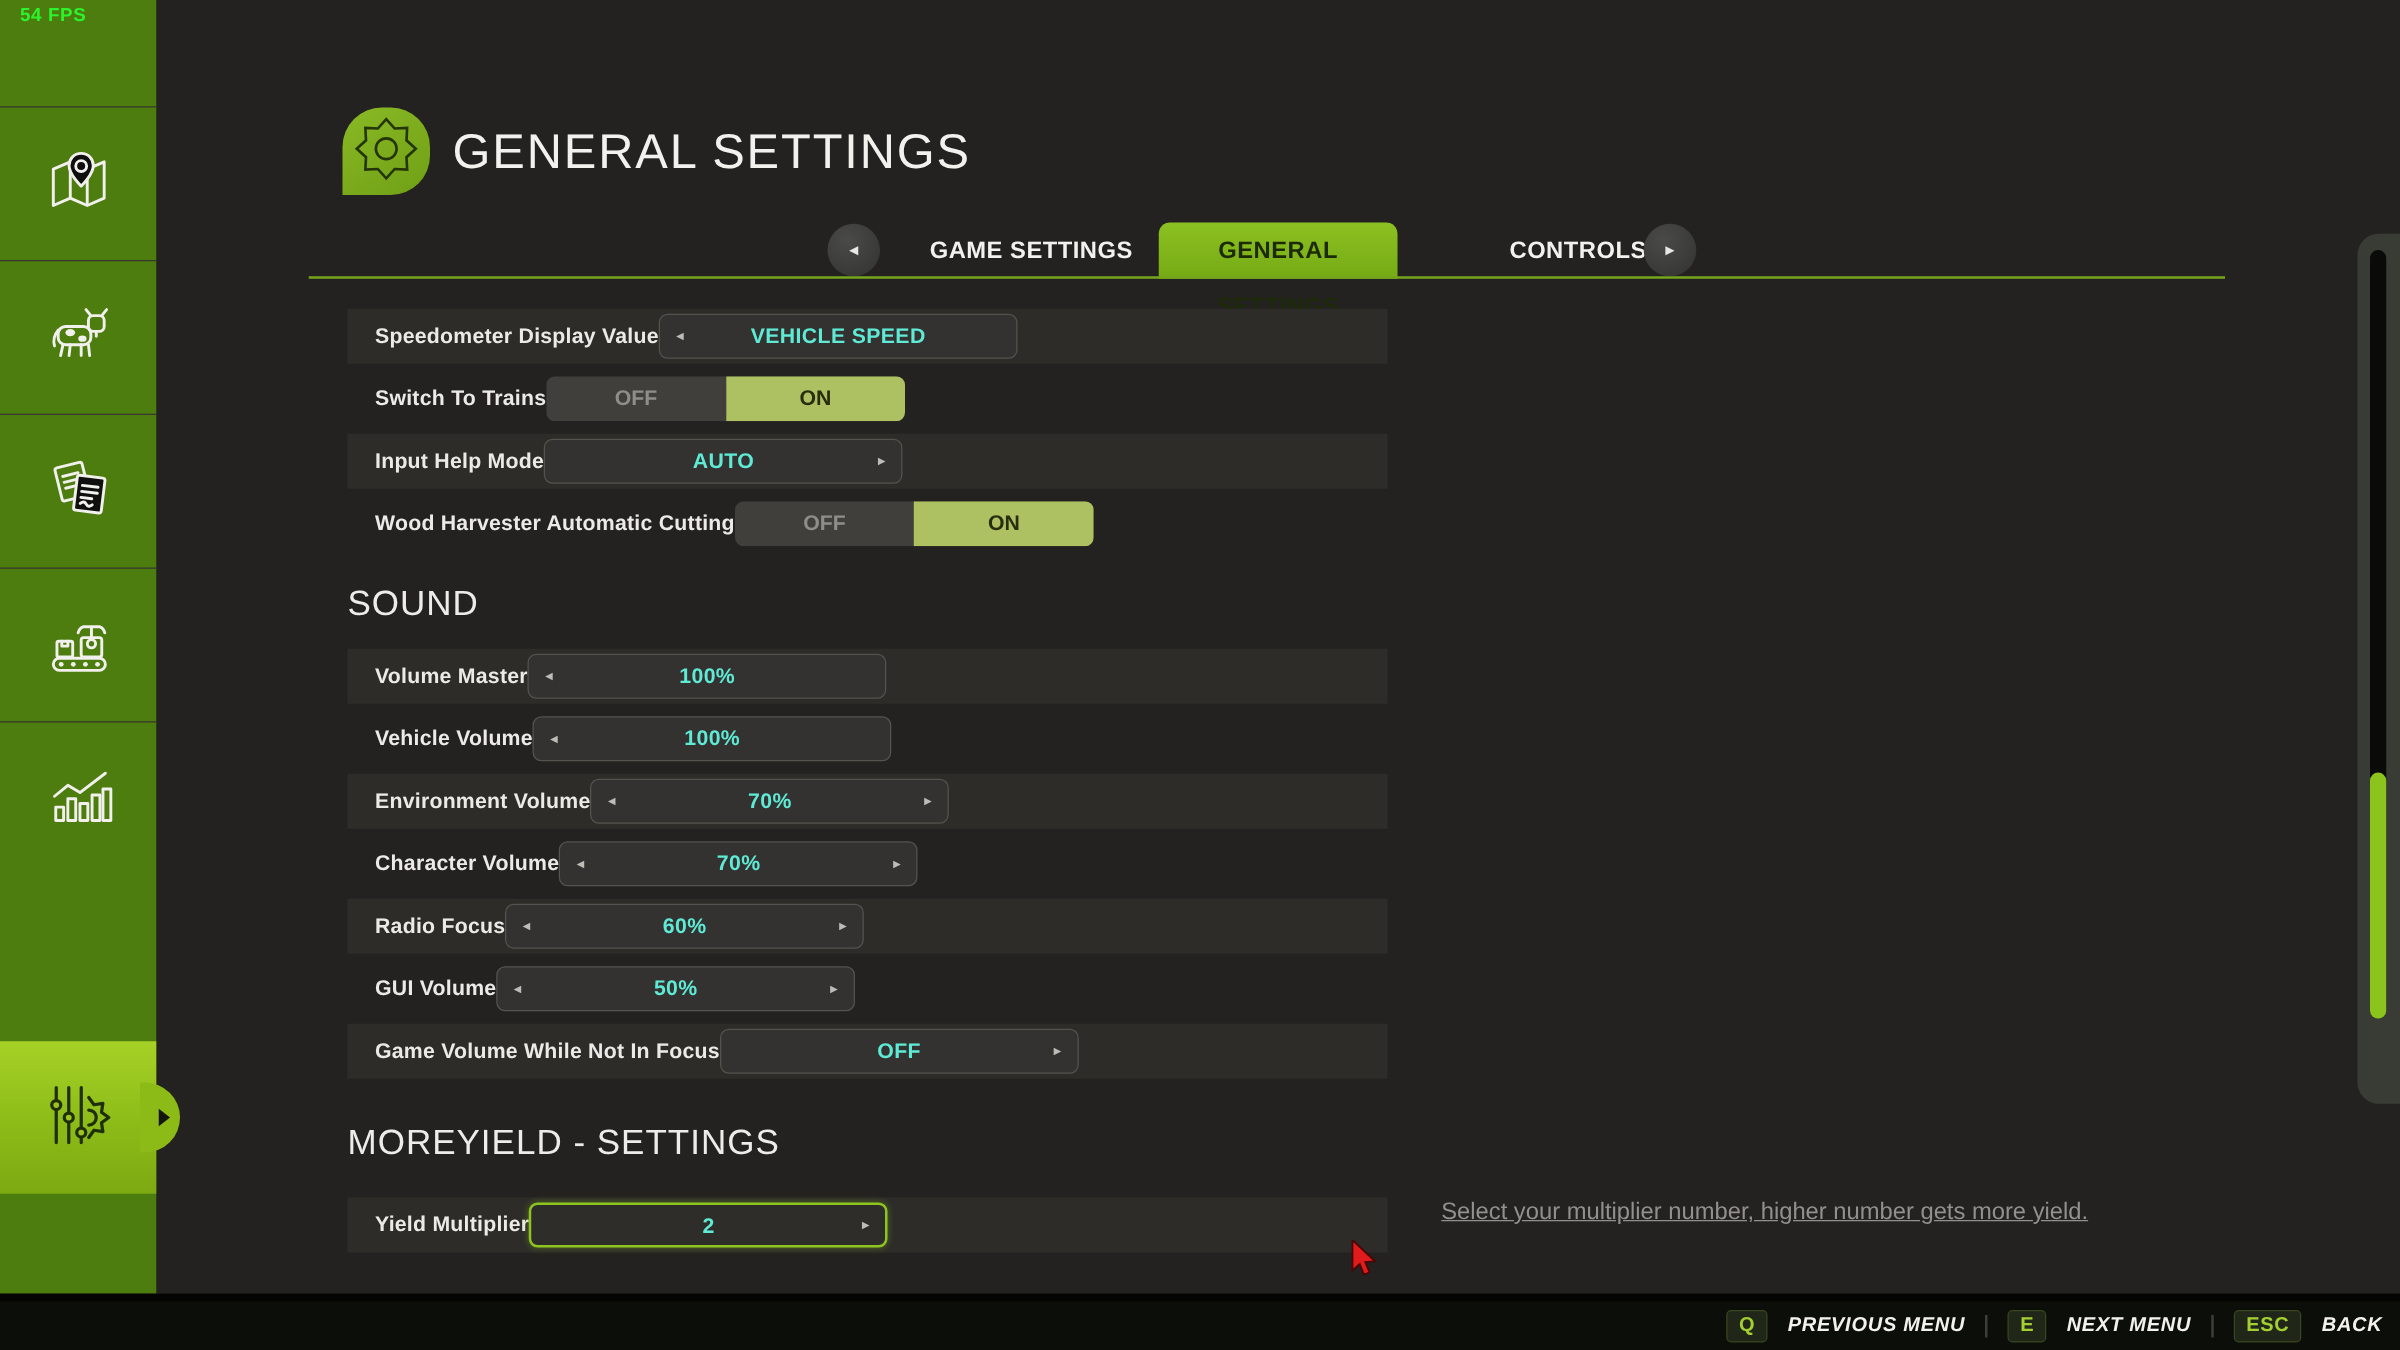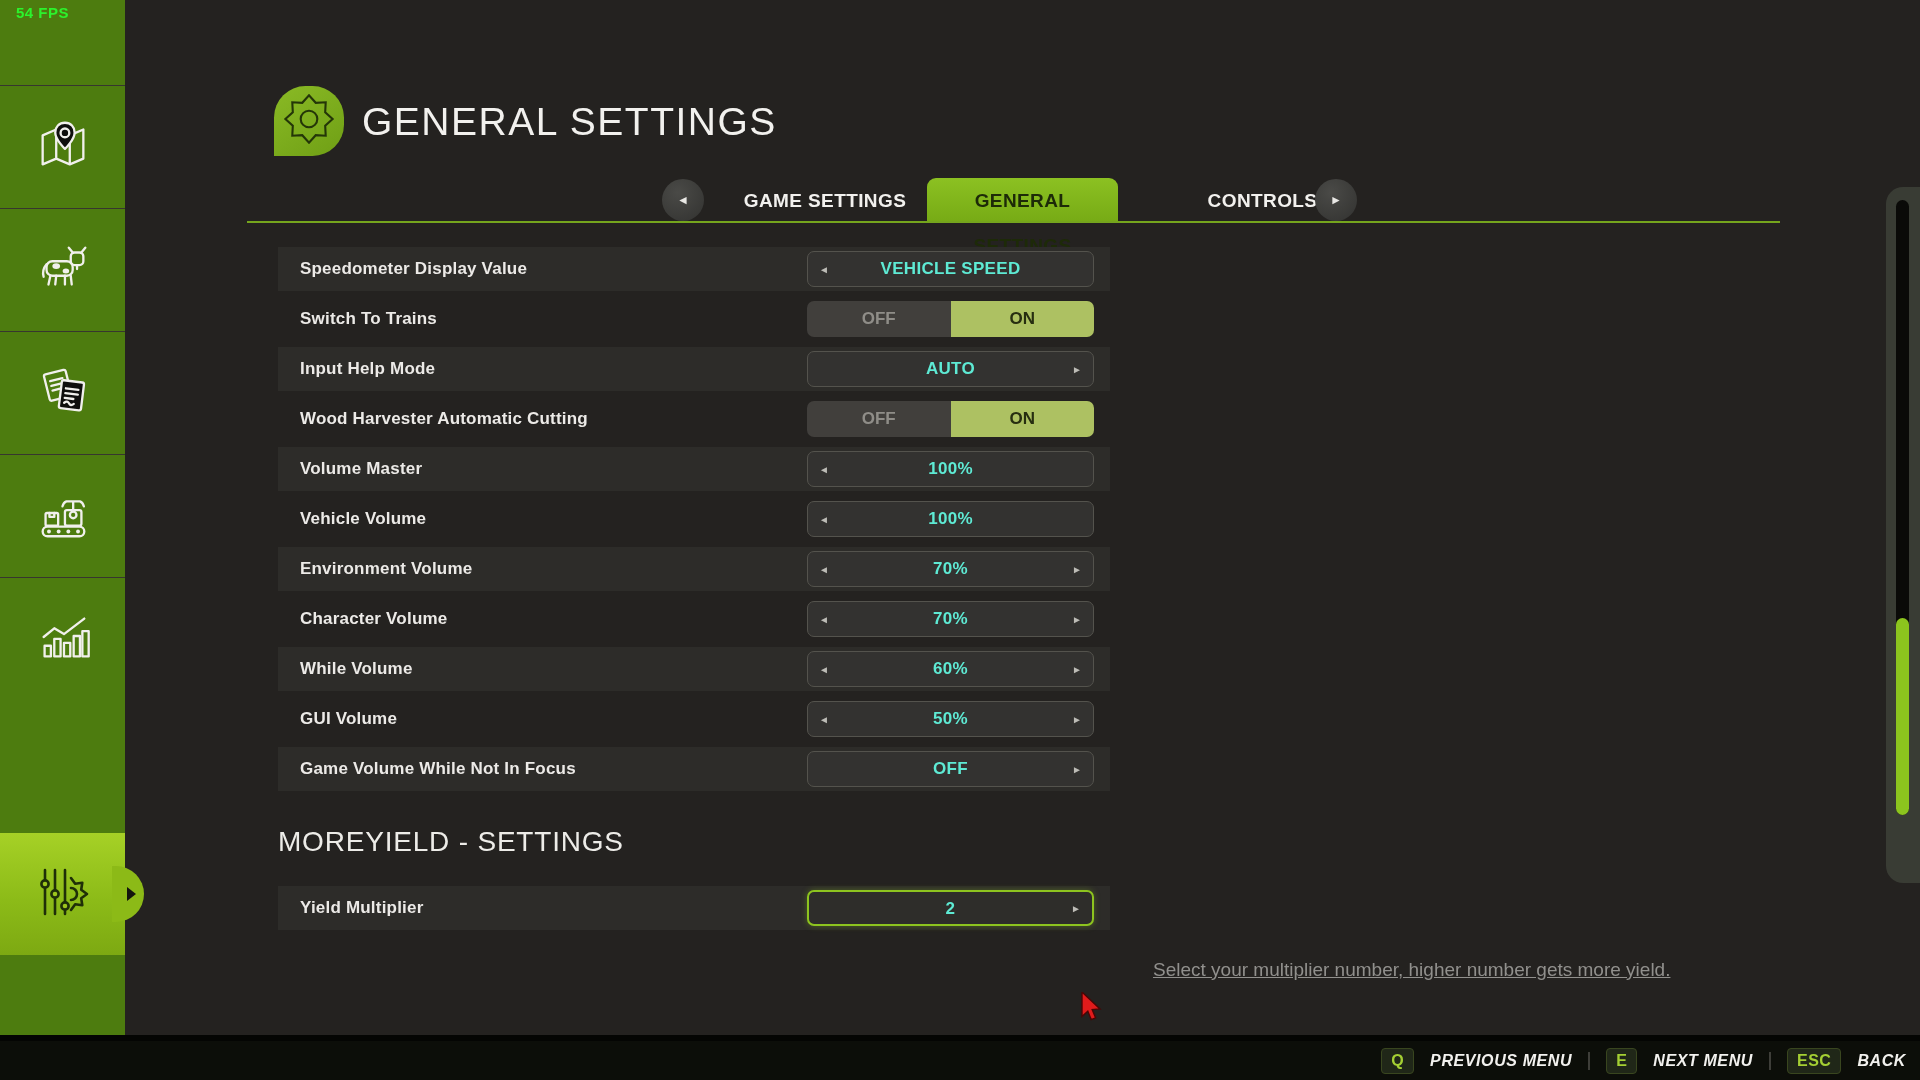--- a/index.html
+++ b/index.html
@@ -43,21 +43,21 @@
   .tab.t2{left:1180px;width:165px;}
   .tab.active{left:927px;width:191px;background:linear-gradient(180deg,#8cc122,#76aa15);
               color:#1d2a08;border-radius:9px 9px 0 0;}
   .tab-line{position:absolute;left:247px;top:221px;width:1533px;height:2px;background:#75a51d;}
 
   
   .content{position:absolute;left:278px;top:247px;width:832px;}
   .sec-title{color:#edecE8;font-size:28px;font-weight:400;letter-spacing:.8px;}
   .sec-title.sound{height:72px;line-height:72px;}
   .sec-title.moreyield{height:89px;line-height:89px;}
-  .srow{height:44px;margin-bottom:6px;display:flex;align-items:center;justify-content:space-between;
+  .srow{height:44px;margin-bottom:6px;display:flex;align-items:center;justify-content:flex-start;
         background:transparent;}
   .srow.alt{background:#2d2c29;}
   .srow .lbl{margin-left:22px;font-size:17px;font-weight:700;color:#eceae7;letter-spacing:.2px;}
   .ctl{position:relative;width:287px;height:36px;margin-right:16px;box-sizing:border-box;
        background:#333230;border:1px solid #54534d;border-radius:7px;cursor:pointer;}
   .ctl .val{position:absolute;left:0;right:0;top:0;bottom:0;text-align:center;line-height:34px;
             font-size:17px;font-weight:600;color:#5eead4;letter-spacing:.3px;}
   .ctl .arr{position:absolute;top:0;bottom:0;display:flex;align-items:center;
             font-size:10px;color:#bdbcb6;cursor:pointer;}
   .ctl .arr.l{left:11px;} .ctl .arr.r{right:11px;}
@@ -225,20 +225,21 @@
         </div>
       </div>
       <div class="srow">
         <div class="lbl">Wood Harvester Automatic Cutting</div>
         <div class="toggle">
           <div class="half off">OFF</div>
           <div class="half on">ON</div>
         </div>
       </div>
     </div>
+  <div class="sec-title sound">SOUND</div>
   <div id="rows-sound">
       <div class="srow alt">
         <div class="lbl">Volume Master</div>
         <div class="ctl">
           <span class="arr l">◄</span>
           <div class="val">100%</div>
         </div>
       </div>
       <div class="srow">
         <div class="lbl">Vehicle Volume</div>
@@ -257,21 +258,21 @@
       </div>
       <div class="srow">
         <div class="lbl">Character Volume</div>
         <div class="ctl">
           <span class="arr l">◄</span>
           <div class="val">70%</div>
           <span class="arr r">►</span>
         </div>
       </div>
       <div class="srow alt">
-        <div class="lbl">While Volume</div>
+        <div class="lbl">Radio Focus</div>
         <div class="ctl">
           <span class="arr l">◄</span>
           <div class="val">60%</div>
           <span class="arr r">►</span>
         </div>
       </div>
       <div class="srow">
         <div class="lbl">GUI Volume</div>
         <div class="ctl">
           <span class="arr l">◄</span>

